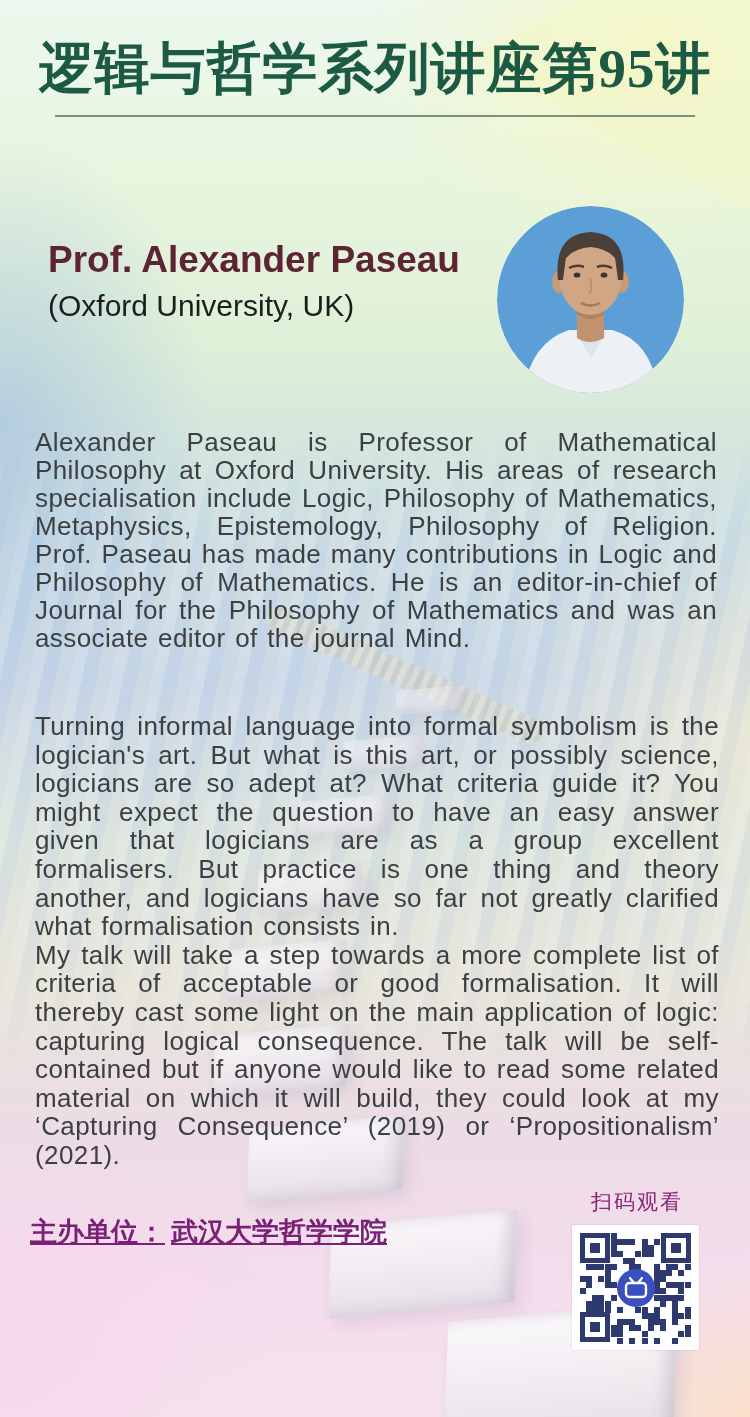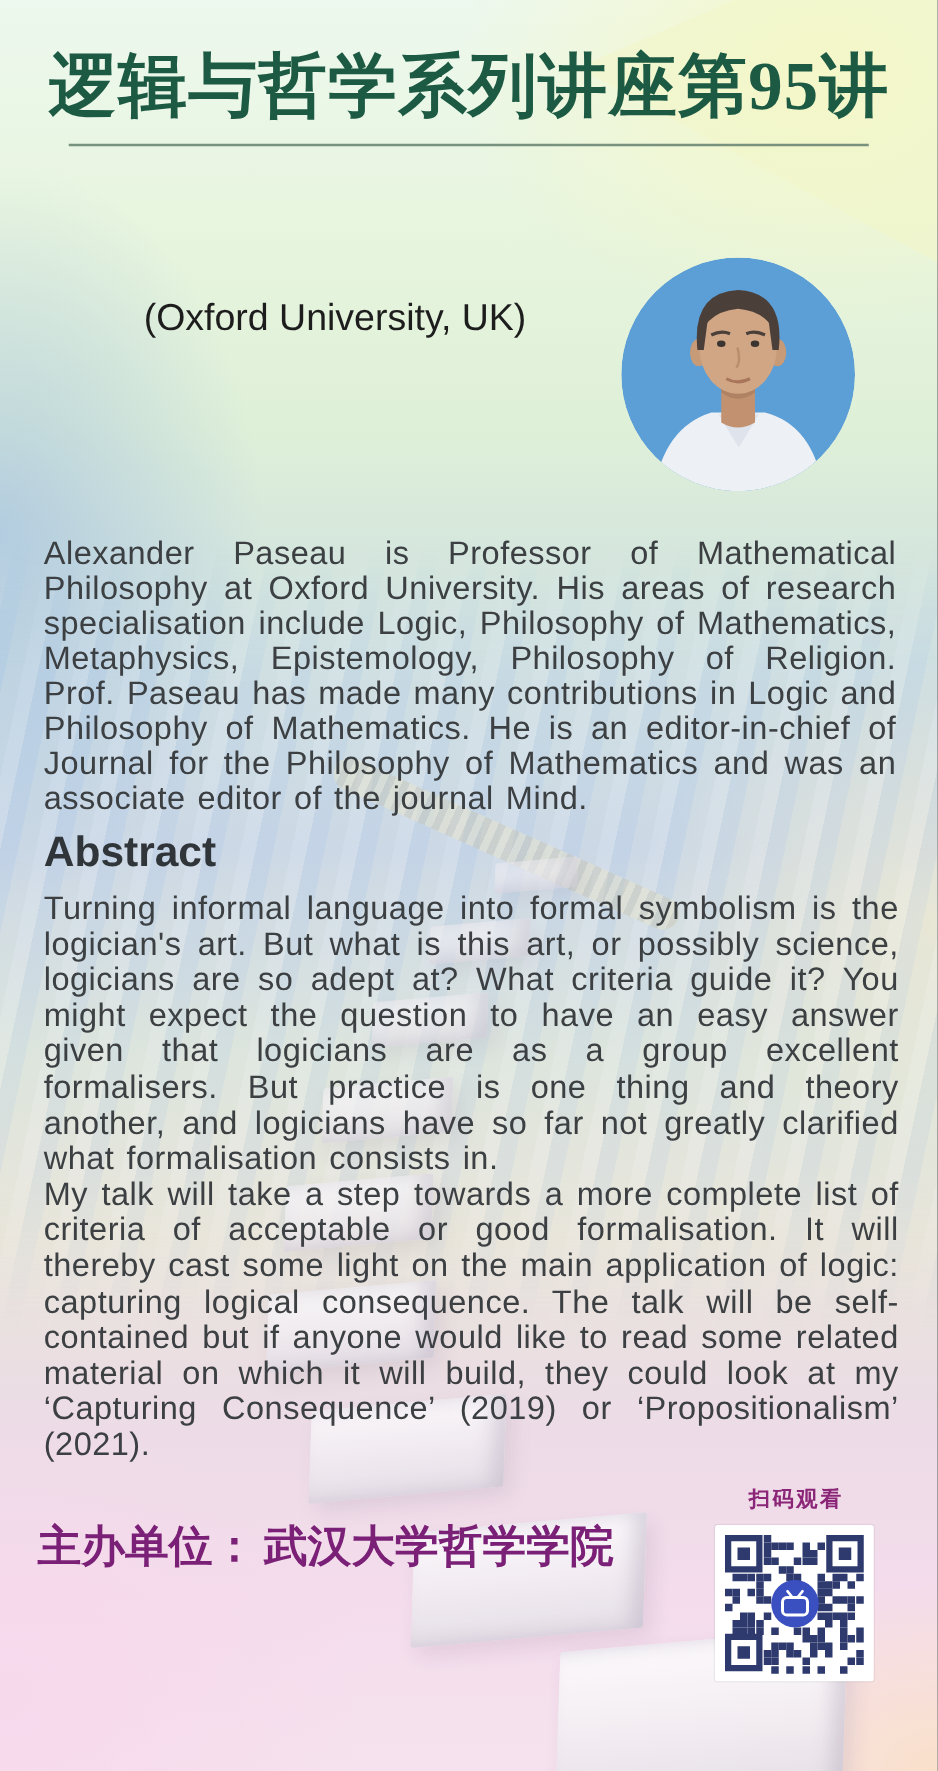--- a/index.html
+++ b/index.html
@@ -56,21 +56,21 @@
     font-size:55px;font-weight:bold;color:#1d5a44;letter-spacing:1px;white-space:nowrap;
   }
   .divider{position:absolute;left:55px;top:115px;width:640px;height:2px;background:#64806f;opacity:.85;z-index:2;}
   .talk-title{
     position:absolute;left:0;top:130px;width:750px;z-index:2;text-align:center;
     font-size:45px;font-weight:bold;color:#591457;letter-spacing:.5px;white-space:nowrap;
   }
   .speaker-block{position:absolute;left:48px;top:230px;width:440px;z-index:2;}
   .speaker-label{font-size:32px;font-weight:bold;color:#5e2434;line-height:1.1;}
   .speaker-name{font-size:37px;font-weight:bold;color:#5e2434;margin-top:10px;line-height:1.1;white-space:nowrap;}
-  .speaker-affil{font-size:30px;color:#1d1d1d;margin-top:8px;line-height:1.1;text-align:center;}
+  .speaker-affil{font-size:30px;color:#1d1d1d;margin-top:8px;line-height:1.1;}
   .photo{position:absolute;left:497px;top:206px;width:187px;height:187px;z-index:2;border-radius:50%;overflow:hidden;}
   .photo svg{display:block;}
 
   .about-heading{
     position:absolute;left:35px;top:380px;z-index:2;
     font-size:31px;font-weight:bold;color:#5e1a52;
   }
   .about-body{
     position:absolute;left:35px;top:428px;width:682px;z-index:2;
     font-size:26px;line-height:28px;color:#3c4043;text-align:justify;
@@ -83,25 +83,25 @@
   .abstract-body{
     position:absolute;left:35px;top:712px;width:684px;z-index:2;
     font-size:26px;line-height:28.6px;color:#3c4043;text-align:justify;
     letter-spacing:.4px;word-spacing:2px;
   }
   .abstract-body p{margin:0;}
 
   .details{position:absolute;left:30px;top:1192px;z-index:2;}
   .detail-time{font-size:31px;font-weight:bold;color:#4a4550;white-space:nowrap;}
   .detail-time .lbl{margin-right:8px;}
-  .detail-row{font-size:35px;font-weight:bold;color:#7b2077;margin-top:22px;white-space:nowrap;}
+  .detail-row{font-size:27px;font-weight:bold;color:#7b2077;margin-top:22px;white-space:nowrap;text-decoration:underline;}
   .detail-row .lbl{margin-right:6px;}
 
   .qr-block{position:absolute;left:572px;top:1188px;width:130px;z-index:3;text-align:center;}
-  .qr-caption{font-size:17px;font-weight:bold;color:#8b2577;letter-spacing:2px;}
+  .qr-caption{font-size:21px;font-weight:normal;color:#8b2577;letter-spacing:2px;}
   .qr-box{position:relative;margin-top:9px;width:127px;height:125px;background:#fff;border-radius:2px;
           box-shadow:0 0 0 1px rgba(0,0,0,0.05);}
   .qr-inner{position:absolute;left:8px;top:8px;width:111px;height:109px;}
   .qr-cell{position:absolute;width:6px;height:6px;background:#2e3a6e;}
   .finder{position:absolute;width:20px;height:20px;border:5px solid #2e3a6e;display:flex;align-items:center;justify-content:center;background:#fff;}
   .finder .dot{width:10px;height:10px;background:#2e3a6e;}
   .f-tl{left:0;top:0;} .f-tr{right:0;top:0;} .f-bl{left:0;bottom:0;}
   .qr-logo{position:absolute;left:50%;top:50%;transform:translate(-50%,-50%);
            width:38px;height:38px;border-radius:50%;background:#3a4fc0;z-index:2;
            display:flex;align-items:center;justify-content:center;}
@@ -121,20 +121,21 @@
   <div class="step s5"></div>
   <div class="step s6"></div>
   <div class="step s7"></div>
   <div class="step s8"></div>
   <div class="step s9"></div>
 
   <div class="series-title">逻辑与哲学系列讲座第95讲</div>
   <div class="divider"></div>
 
   <div class="speaker-block">
+    <div class="speaker-name">Prof. Alexander Paseau</div>
     <div class="speaker-affil">(Oxford University, UK)</div>
   </div>
 
   <div class="photo">
     <svg width="187" height="187" viewBox="0 0 187 187" xmlns="http://www.w3.org/2000/svg">
       <defs>
           <clipPath id="pc">
             <circle cx="93.5" cy="93.5" r="93.5"></circle>
           </clipPath>
         </defs>
@@ -163,21 +164,20 @@
         <ellipse cx="107" cy="69" rx="3.4" ry="2.6" fill="#3b3430"></ellipse>
 
         <path d="M93 72 Q96 84 92 88" stroke="#b98e6d" stroke-width="2" fill="none"></path>
         <path d="M84 97 Q93 102 103 97" stroke="#a9765c" stroke-width="2.5" fill="none"></path>
       </g>
     </svg>
   </div>
 
   <div class="about-body">Alexander Paseau is Professor of Mathematical Philosophy at Oxford University. His areas of research specialisation include Logic, Philosophy of Mathematics, Metaphysics, Epistemology, Philosophy of Religion. Prof. Paseau has made many contributions in Logic and Philosophy of Mathematics. He is an editor-in-chief of Journal for the Philosophy of Mathematics and was an associate editor of the journal Mind.</div>
 
-  <div class="abstract-heading">Abstract</div>
   <div class="abstract-body">
     <p>Turning informal language into formal symbolism is the logician's art. But what is this art, or possibly science, logicians are so adept at? What criteria guide it? You might expect the question to have an easy answer given that logicians are as a group excellent formalisers. But practice is one thing and theory another, and logicians have so far not greatly clarified what formalisation consists in.</p>
     <p>My talk will take a step towards a more complete list of criteria of acceptable or good formalisation. It will thereby cast some light on the main application of logic: capturing logical consequence. The talk will be self-contained but if anyone would like to read some related material on which it will build, they could look at my ‘Capturing Consequence’ (2019) or ‘Propositionalism’ (2021).</p>
   </div>
 
   <div class="details">
     <div class="detail-row">
       <span class="lbl">主办单位：</span><span>武汉大学哲学学院</span>
     </div>
   </div>

